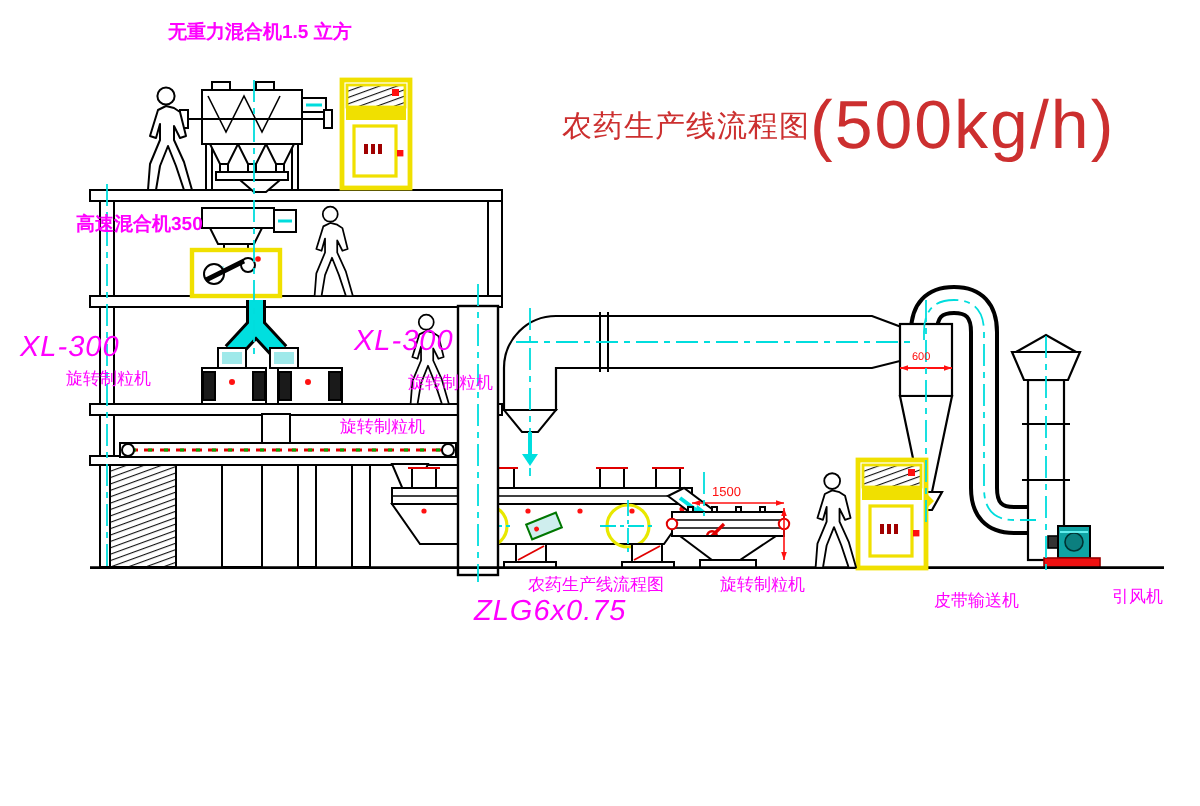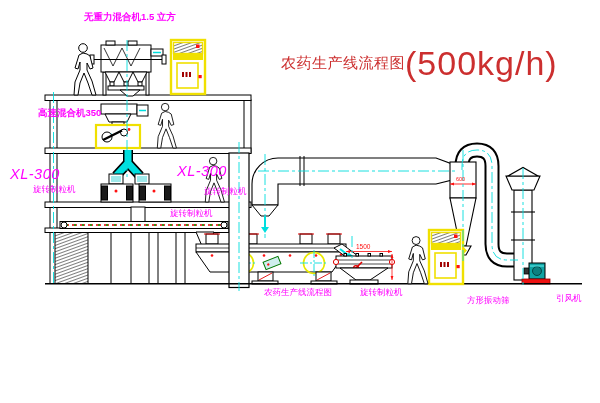--- a/index.html
+++ b/index.html
@@ -289,22 +289,23 @@
 
   <div class="lbl lbl-lg" style="left:10px;top:167px">XL-300</div>
   <div class="lbl lbl-sm" style="left:9px;top:185px">旋转制粒机</div>
 
   <div class="lbl lbl-lg" style="left:177px;top:164px">XL-300</div>
   <div class="lbl lbl-sm" style="left:180px;top:187px">旋转制粒机</div>
 
   <div class="lbl lbl-sm" style="left:146px;top:209px">旋转制粒机</div>
 
   <div class="lbl lbl-sm" style="left:240px;top:288px">农药生产线流程图</div>
+  <div class="lbl lbl-lg" style="left:237px;top:299px">ZLG6x0.75</div>
 
   <div class="lbl lbl-sm" style="left:336px;top:288px">旋转制粒机</div>
 
-  <div class="lbl lbl-sm" style="left:443px;top:296px">方形振动筛</div>
+  <div class="lbl lbl-sm" style="left:443px;top:296px">皮带输送机</div>
   <div class="lbl lbl-sm" style="left:532px;top:294px">引风机</div>
 
   <div class="dim" style="left:356px;top:244px;font-size:6.5px">1500</div>
   <div class="dim" style="left:456px;top:177px;font-size:5.5px">600</div>
 
 </div>
 
 </body></html>

